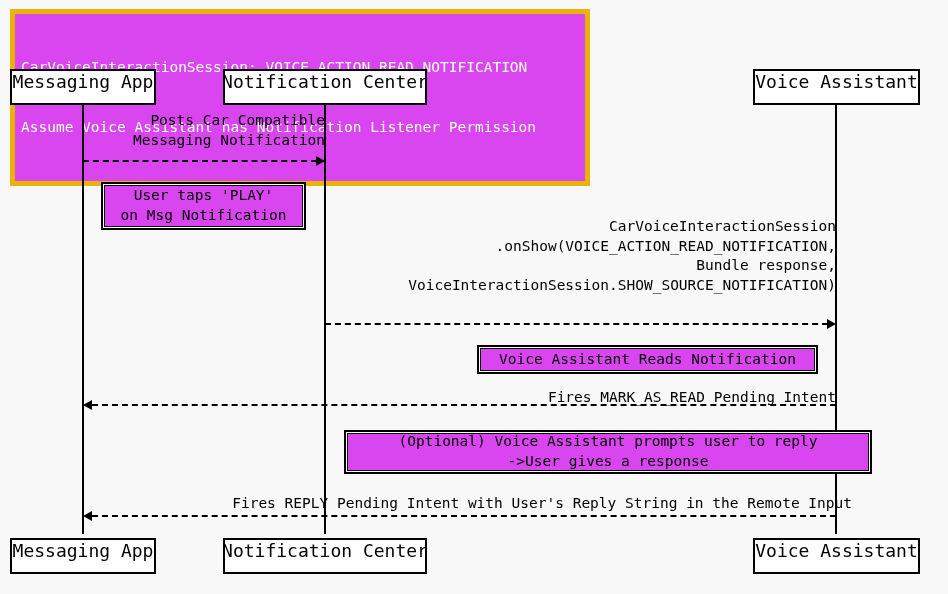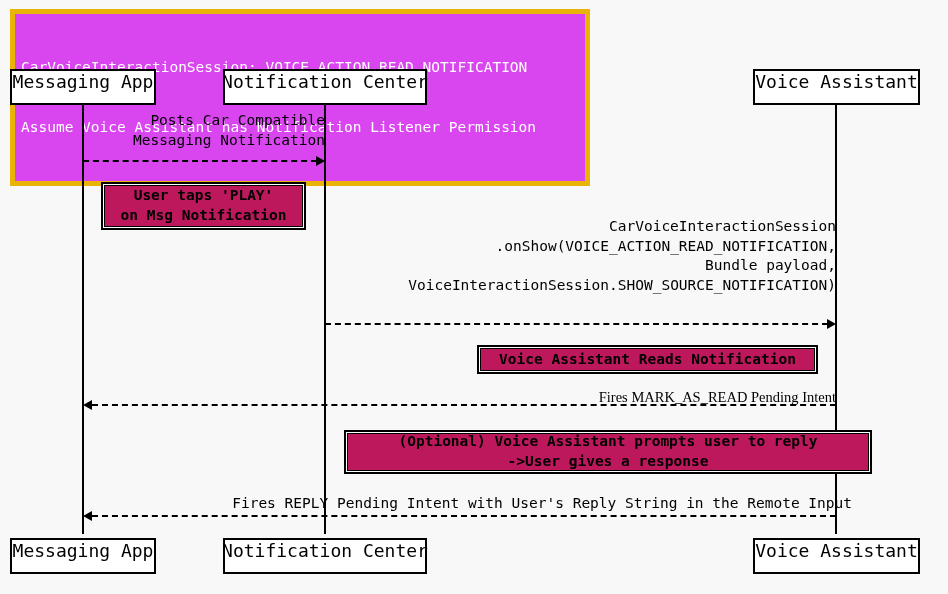--- a/index.html
+++ b/index.html
@@ -55,29 +55,28 @@
   
   .msg-label{
     position:absolute;
     font-size:14.5px;line-height:19.6px;
     color:#000;text-align:right;white-space:pre;
   }
 
   
   .note{
     position:absolute;
-    background:#be185d;
+    background:#d946ef;
     border:2px solid #000;
     box-sizing:border-box;
     box-shadow:inset 0 0 0 1px #ffffff, inset 0 0 0 2px #000;
     display:flex;align-items:center;justify-content:center;
     font-size:14.5px;line-height:19.6px;color:#000;
     text-align:center;white-space:pre;
     padding:2px 6px;
-    font-weight:bold;
   }
 </style>
 </head>
 <body>
 
 <div id="canvas">
 
   <div class="title-banner">
     <span class="title-line">CarVoiceInteractionSession: VOICE_ACTION_READ_NOTIFICATION</span>
     <span class="title-line">Assume Voice Assistant has Notification Listener Permission</span>
@@ -100,28 +99,28 @@
   <div class="msg-label" style="left:83px;top:111px;width:242px;">Posts Car Compatible
 Messaging Notification</div>
   <div class="arrow-line" style="left:83px;top:160px;width:234px;"></div>
   <div class="arrow-head right" style="left:316px;top:156px;"></div>
 
   <div class="note" style="left:101px;top:182px;width:205px;height:48px;">User taps 'PLAY'
 on Msg Notification</div>
 
   <div class="msg-label" style="left:325px;top:217px;width:511px;">CarVoiceInteractionSession
 .onShow(VOICE_ACTION_READ_NOTIFICATION,
-Bundle payload,
+Bundle response,
 VoiceInteractionSession.SHOW_SOURCE_NOTIFICATION)</div>
   <div class="arrow-line" style="left:325px;top:323px;width:503px;"></div>
   <div class="arrow-head right" style="left:827px;top:319px;"></div>
 
   <div class="note" style="left:477px;top:345px;width:341px;height:29px;padding-left:6px;">Voice Assistant Reads Notification</div>
 
-  <div class="msg-label" style="left:83px;top:388px;width:753px;font-family:Liberation Serif, serif;">Fires MARK_AS_READ Pending Intent</div>
+  <div class="msg-label" style="left:83px;top:388px;width:753px;">Fires MARK_AS_READ Pending Intent</div>
   <div class="arrow-line" style="left:92px;top:404px;width:744px;"></div>
   <div class="arrow-head left" style="left:83px;top:400px;"></div>
 
   <div class="note" style="left:344px;top:430px;width:528px;height:44px;">(Optional) Voice Assistant prompts user to reply
 -&gt;User gives a response</div>
 
   <div class="msg-label" style="left:99px;top:494px;width:753px;">Fires REPLY Pending Intent with User's Reply String in the Remote Input</div>
   <div class="arrow-line" style="left:92px;top:515px;width:744px;"></div>
   <div class="arrow-head left" style="left:83px;top:511px;"></div>
 

